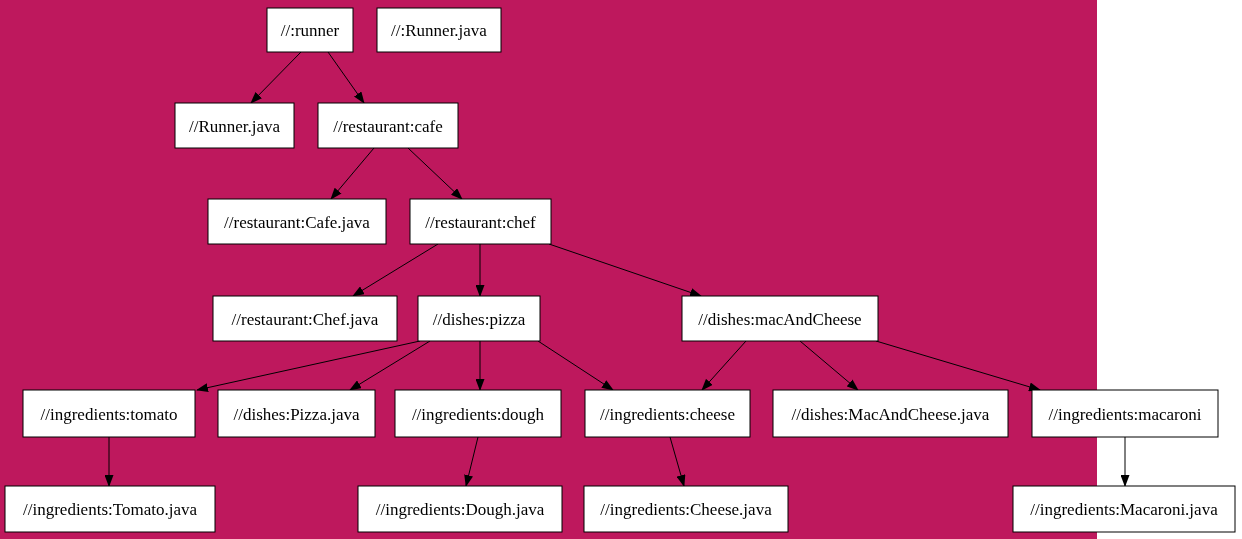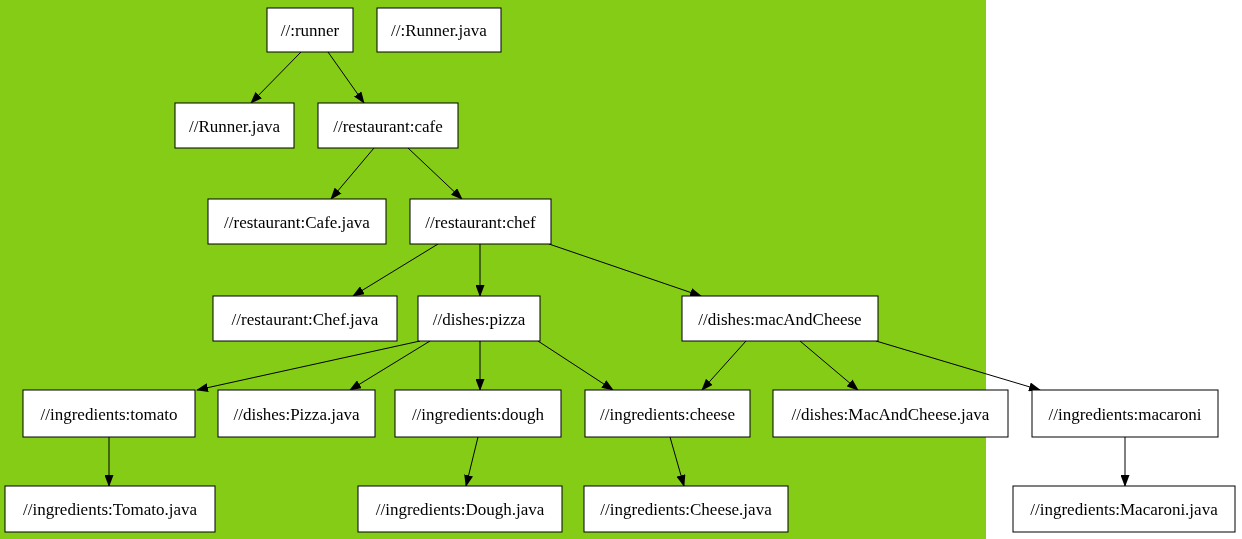--- a/index.html
+++ b/index.html
@@ -5,23 +5,23 @@
   html, body {
     margin: 0;
     padding: 0;
     background: #ffffff;
     width: 1242px;
     height: 539px;
     overflow: hidden;
   }
   #canvas-wrap {
     position: relative;
-    width: 986px;
+    width: 1097px;
     height: 539px;
-    background: #84cc16;
+    background: #be185d;
   }
   svg {
     display: block;
   }
   .node-box {
     fill: #ffffff;
     stroke: #000000;
     stroke-width: 1;
   }
   .node-label {

